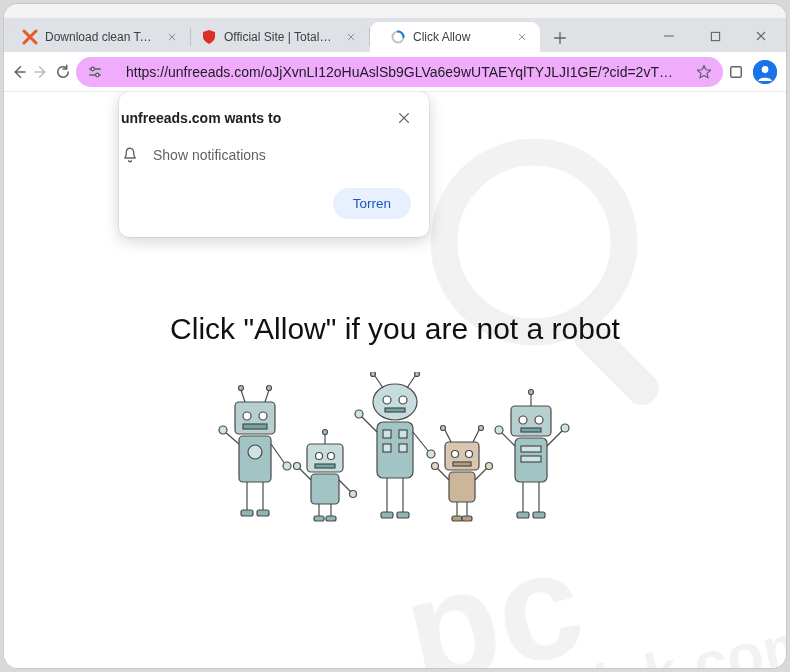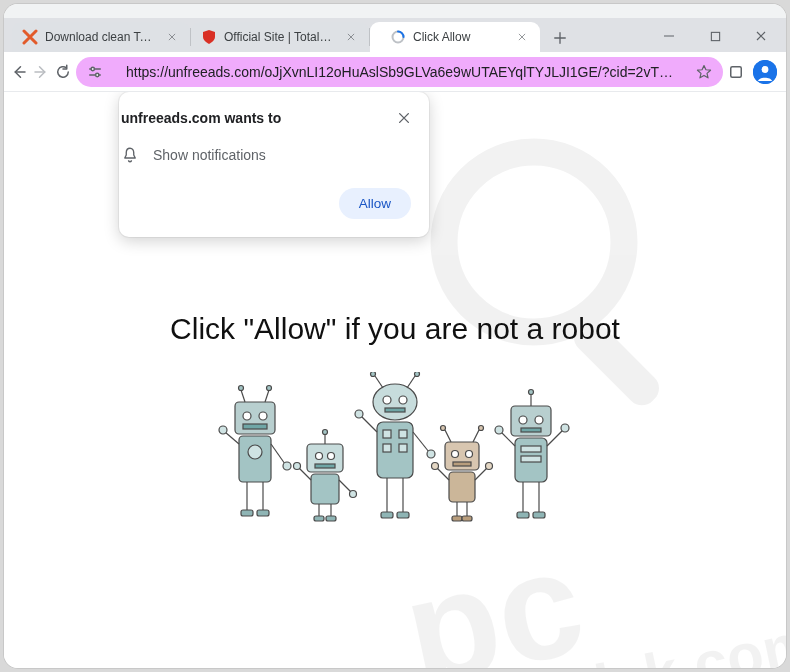--- a/index.html
+++ b/index.html
@@ -296,21 +296,21 @@
       <div class="perm-row">
         <span>
           <svg width="18" height="18" viewBox="0 0 24 24">
               <path d="M12 3 C9 3 7 5.5 7 9 V12 L5 16 H19 L17 12 V9 C17 5.5 15 3 12 3 Z" fill="none" stroke="#5f6368" stroke-width="1.8" stroke-linejoin="round"></path>
               <path d="M10 19 A2 2 0 0 0 14 19" fill="none" stroke="#5f6368" stroke-width="1.8"></path>
             </svg>
         </span>
         <span>Show notifications</span>
       </div>
       <div class="perm-actions">
-        <button class="perm-btn">Allow</button>
+        <button class="perm-btn">Torren</button>
       </div>
     </div>
 
     <div class="instruction">Click "Allow"   if you are not   a robot</div>
 
     <div class="robots">
       <svg viewBox="0 0 360 170">
 
         <g stroke="#4a4a4a" stroke-width="1.2">
           <rect x="20" y="30" width="40" height="32" rx="4" fill="#b8cfcf"></rect>

